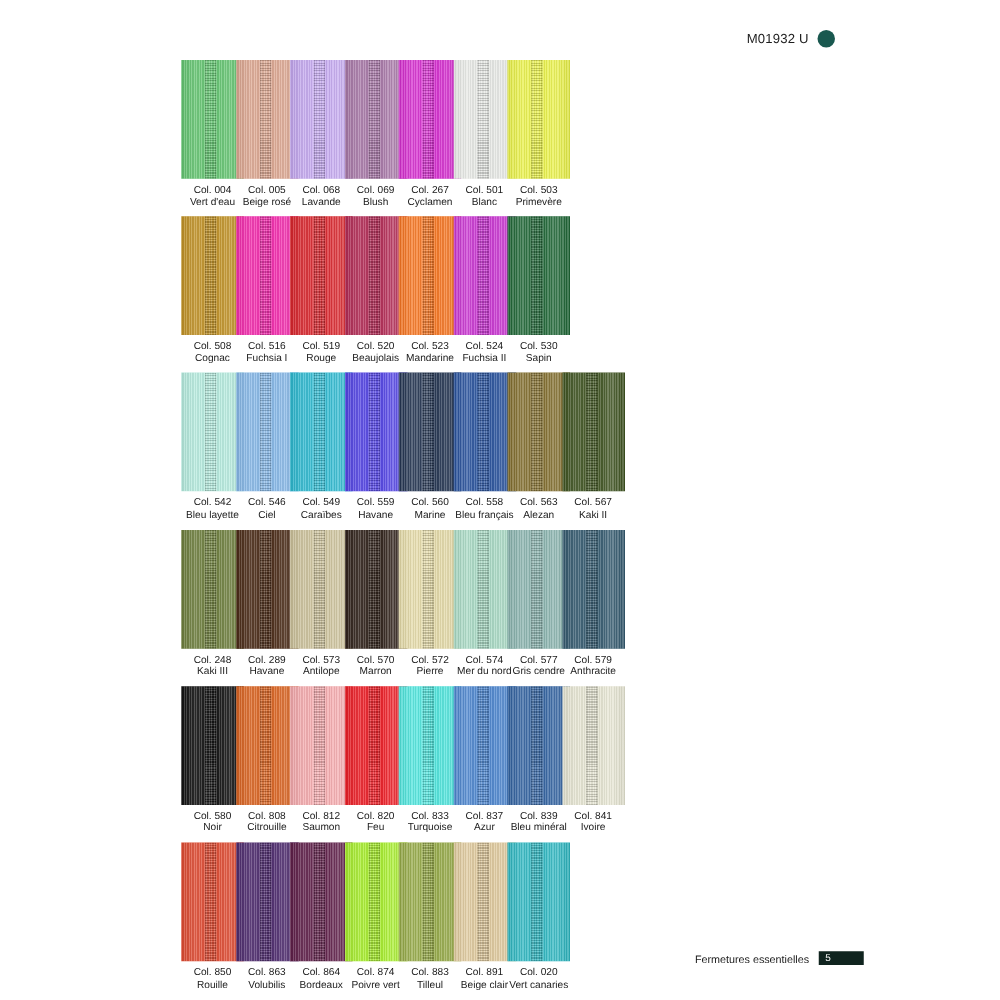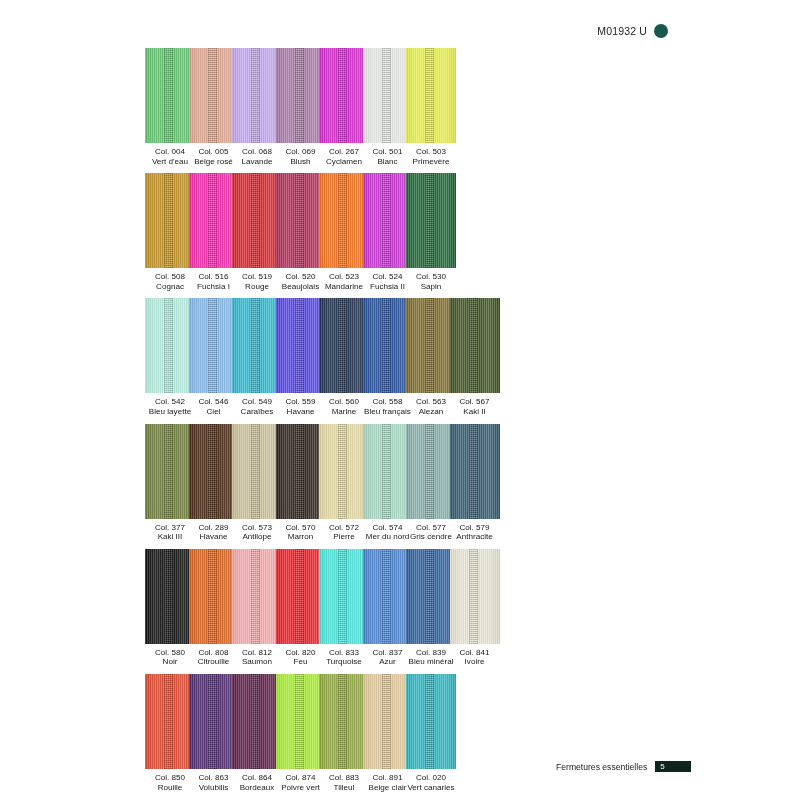--- a/index.html
+++ b/index.html
@@ -401,21 +401,21 @@
         </div>
       </div>
       <div class="swatch-row">
         <div class="swatch-cell">
           <div class="swatch-chip" style="background: rgb(109, 126, 61);">
             <span class="tape"></span>
             <span class="teeth"></span>
             <span class="sheen"></span>
           </div>
           <div class="swatch-label">
-            <span class="code">Col. 377</span>
+            <span class="code">Col. 248</span>
             <span class="name">Kaki III</span>
           </div>
         </div>
         <div class="swatch-cell">
           <div class="swatch-chip" style="background: rgb(74, 42, 22);">
             <span class="tape"></span>
             <span class="teeth"></span>
             <span class="sheen"></span>
           </div>
           <div class="swatch-label">

